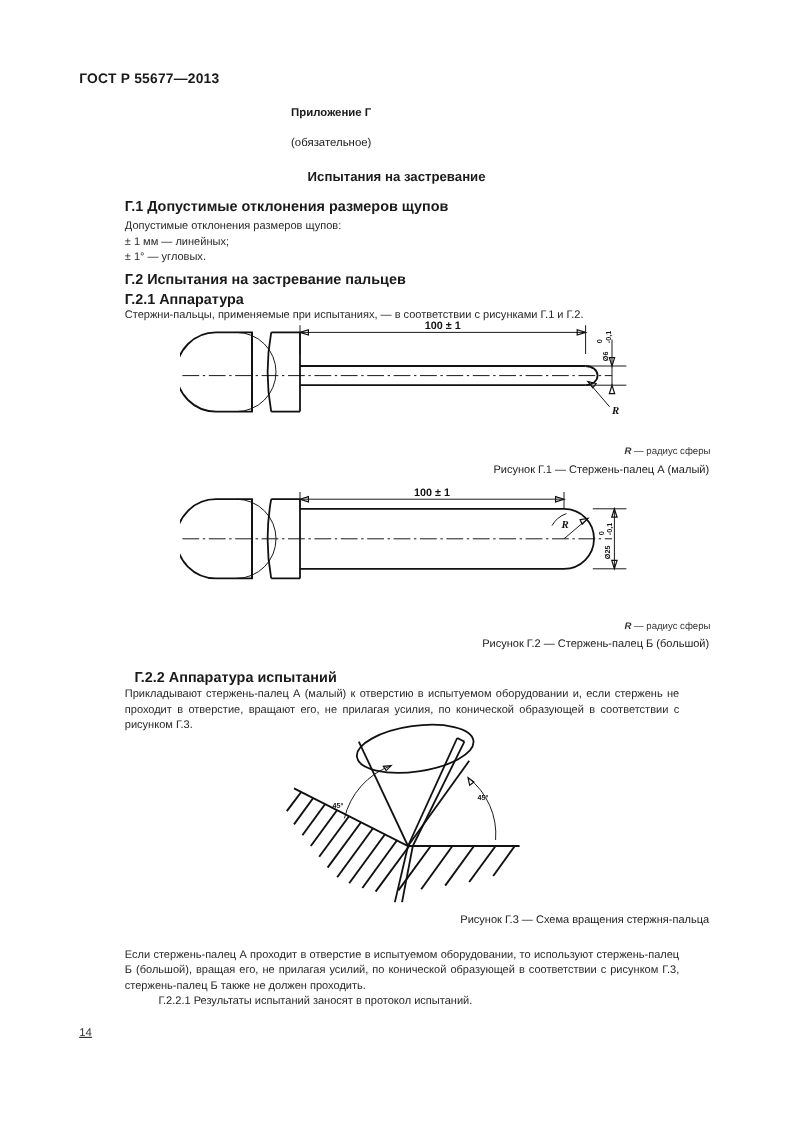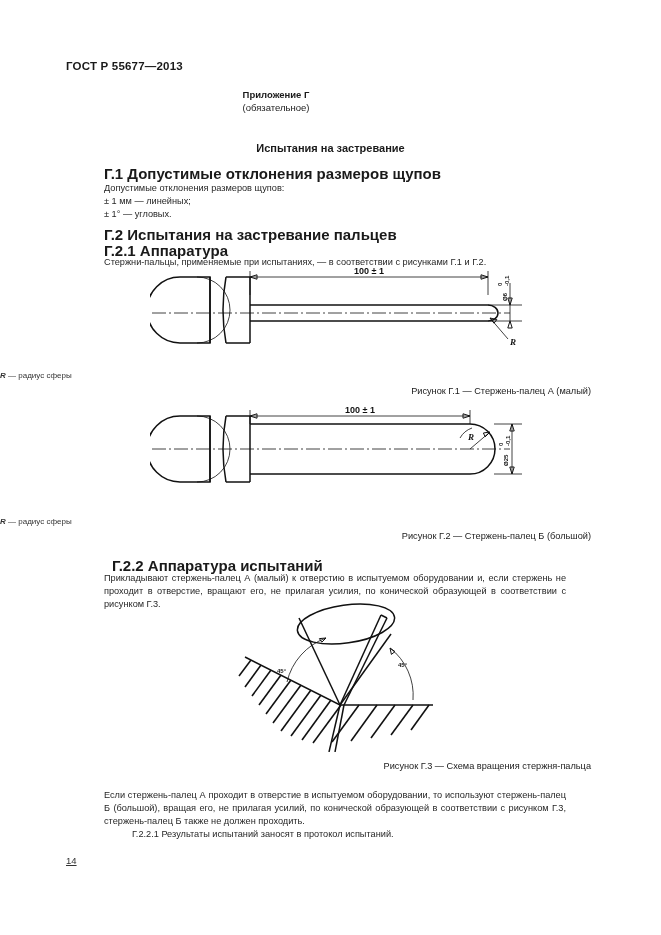--- a/index.html
+++ b/index.html
@@ -36,34 +36,35 @@
     left: 0;
     top: 88px;
     width: 552px;
     text-align: center;
     font-size: 9.5px;
     font-weight: bold;
     line-height: 13px;
   }
   .annex-block .sub {
     font-weight: normal;
+    margin-top: 12px;
   }
   .doc-title {
     position: absolute;
     left: 0;
     top: 142px;
     width: 661px;
     text-align: center;
     font-size: 11px;
     font-weight: bold;
   }
   .sec-head {
     position: absolute;
     left: 104px;
-    font-size: 15px;
+    font-size: 12px;
     font-weight: bold;
   }
   .body-text {
     position: absolute;
     left: 104px;
     font-size: 9.2px;
     line-height: 13.2px;
     color: #262626;
   }
   .just {
@@ -77,23 +78,23 @@
   #h-g2   { top: 226px; }
   #h-g21  { top: 242px; }
   #p-g21  { top: 256px; left: 104px; }
   #h-g22  { top: 557px; left: 112px; }
   #p-g22  { top: 572px; left: 104px; width: 462px; }
   #p-end  { top: 789px; left: 104px; width: 462px; }
   #p-end2 { top: 828px; left: 92px; width: 462px; margin-left: 40px; }
 
   .fig-note {
     position: absolute;
-    width: 661px;
+    width: 592px;
     left: 0;
-    text-align: left;
+    text-align: right;
     font-size: 8px;
     color: #333;
   }
   .fig-note i { font-style: italic; font-weight: bold; }
   .fig-cap {
     position: absolute;
     width: 591px;
     left: 0;
     text-align: right;
     font-size: 9.2px;

